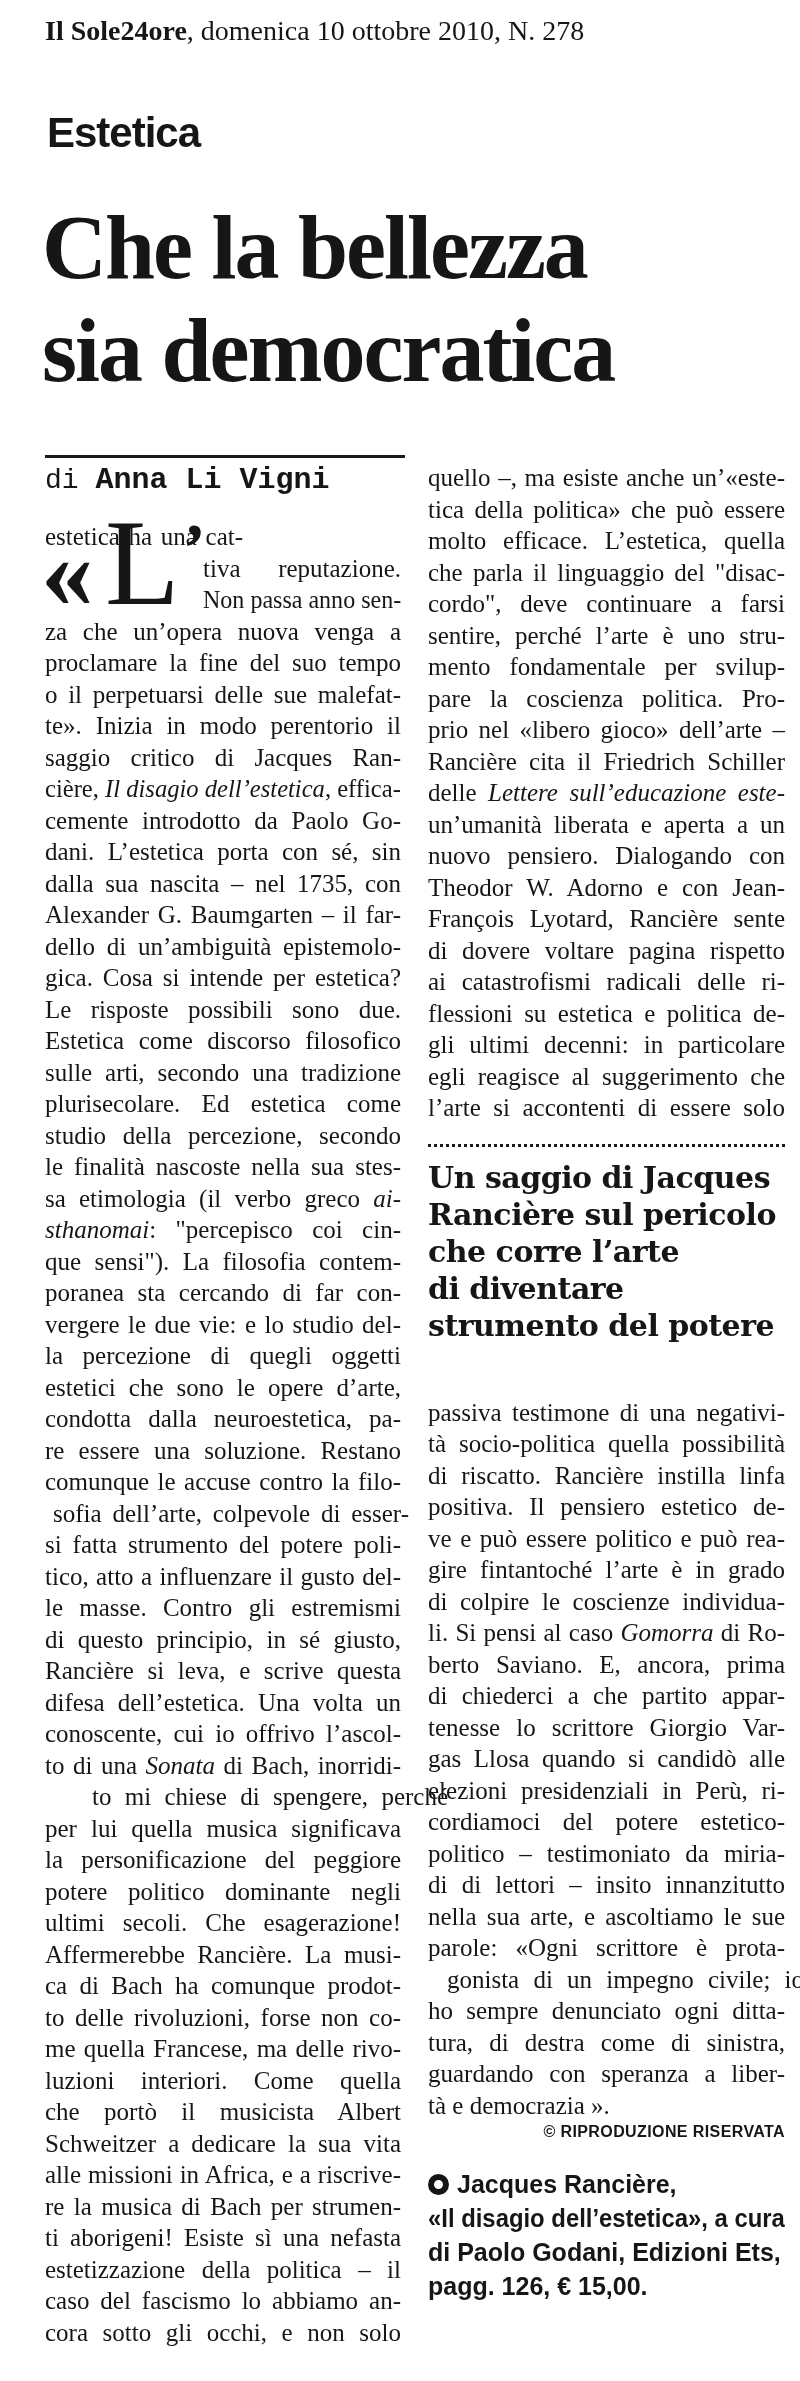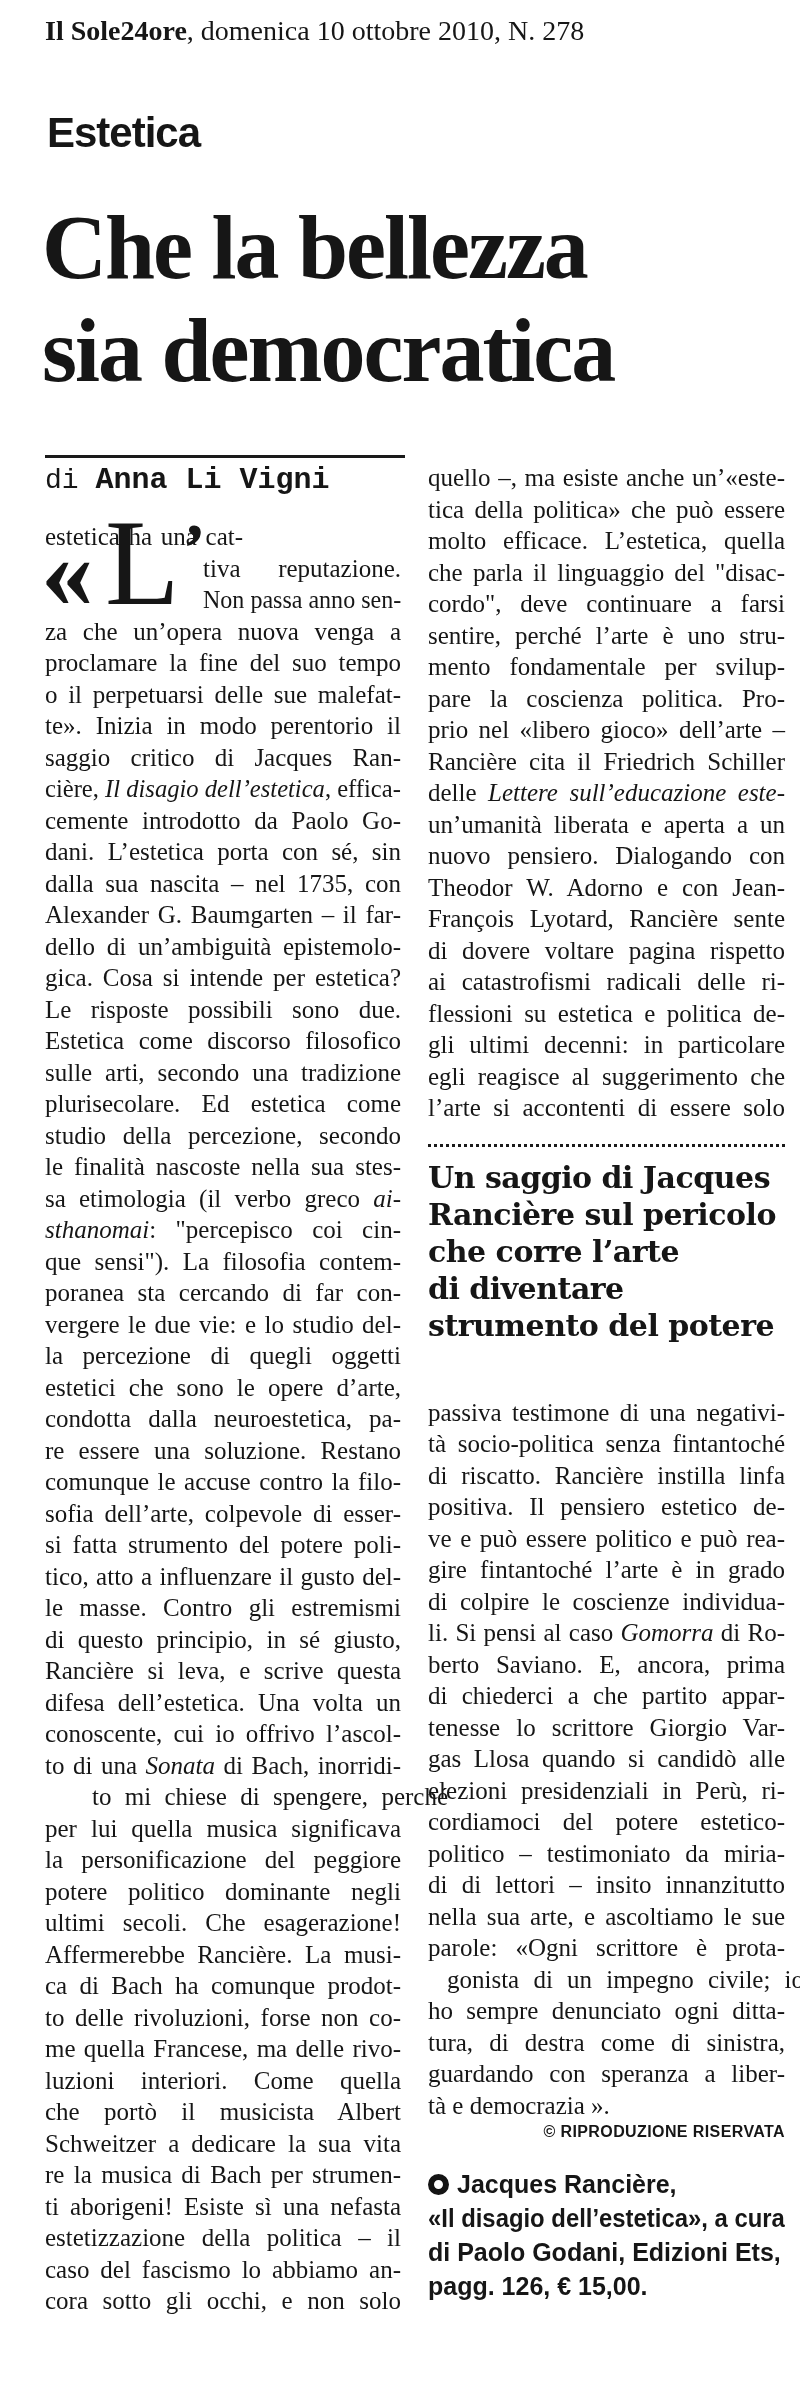--- a/index.html
+++ b/index.html
@@ -108,41 +108,42 @@
       <div class="tline fit" style="width: 356px;">sa etimologia (il verbo greco <em>ai-</em></div>
       <div class="tline fit" style="width: 356px;"><em>sthanomai</em>: "percepisco coi cin-</div>
       <div class="tline fit" style="width: 356px;">que sensi"). La filosofia contem-</div>
       <div class="tline fit" style="width: 356px;">poranea sta cercando di far con-</div>
       <div class="tline fit" style="width: 356px;">vergere le due vie: e lo studio del-</div>
       <div class="tline fit" style="width: 356px;">la percezione di quegli oggetti</div>
       <div class="tline fit" style="width: 356px;">estetici che sono le opere d’arte,</div>
       <div class="tline fit" style="width: 356px;">condotta dalla neuroestetica, pa-</div>
       <div class="tline fit" style="width: 356px;">re essere una soluzione. Restano</div>
       <div class="tline fit" style="width: 356px;">comunque le accuse contro la filo-</div>
-      <div class="tline fit" style="width: 356px;">sofia dell’arte, colpevole di esser-</div>
+      <div class="tline fit" style="width: 356px; margin-left: 8px;">sofia dell’arte, colpevole di esser-</div>
       <div class="tline fit" style="width: 356px;">si fatta strumento del potere poli-</div>
       <div class="tline fit" style="width: 356px;">tico, atto a influenzare il gusto del-</div>
       <div class="tline fit" style="width: 356px;">le masse. Contro gli estremismi</div>
       <div class="tline fit" style="width: 356px;">di questo principio, in sé giusto,</div>
       <div class="tline fit" style="width: 356px;">Rancière si leva, e scrive questa</div>
       <div class="tline fit" style="width: 356px;">difesa dell’estetica. Una volta un</div>
       <div class="tline fit" style="width: 356px;">conoscente, cui io offrivo l’ascol-</div>
       <div class="tline fit" style="width: 356px;">to di una <em>Sonata</em> di Bach, inorridi-</div>
       <div class="tline fit" style="width: 356px; margin-left: 47px;">to mi chiese di spengere, perché</div>
       <div class="tline fit" style="width: 356px;">per lui quella musica significava</div>
       <div class="tline fit" style="width: 356px;">la personificazione del peggiore</div>
       <div class="tline fit" style="width: 356px;">potere politico dominante negli</div>
       <div class="tline fit" style="width: 356px;">ultimi secoli. Che esagerazione!</div>
       <div class="tline fit" style="width: 356px;">Affermerebbe Rancière. La musi-</div>
       <div class="tline fit" style="width: 356px;">ca di Bach ha comunque prodot-</div>
       <div class="tline fit" style="width: 356px;">to delle rivoluzioni, forse non co-</div>
       <div class="tline fit" style="width: 356px;">me quella Francese, ma delle rivo-</div>
       <div class="tline fit" style="width: 356px;">luzioni interiori. Come quella</div>
       <div class="tline fit" style="width: 356px;">che portò il musicista Albert</div>
       <div class="tline fit" style="width: 356px;">Schweitzer a dedicare la sua vita</div>
+      <div class="tline fit" style="width: 356px;">alle missioni in Africa, e a riscrive-</div>
       <div class="tline fit" style="width: 356px;">re la musica di Bach per strumen-</div>
       <div class="tline fit" style="width: 356px;">ti aborigeni! Esiste sì una nefasta</div>
       <div class="tline fit" style="width: 356px;">estetizzazione della politica – il</div>
       <div class="tline fit" style="width: 356px;">caso del fascismo lo abbiamo an-</div>
       <div class="tline fit" style="width: 356px;">cora sotto gli occhi, e non solo</div>
     </div>
 </div>
 
 <div class="abs col-right">
   <div>
@@ -174,21 +175,21 @@
   <div class="pullquote">
       <div class="pq fit" style="width: 357px;">Un saggio di Jacques</div>
       <div class="pq fit" style="width: 357px;">Rancière sul pericolo</div>
       <div class="pq fit" style="width: 357px;">che corre l’arte</div>
       <div class="pq fit" style="width: 357px;">di diventare</div>
       <div class="pq fit" style="width: 357px;">strumento del potere</div>
     </div>
 
   <div class="rc-bottom">
       <div class="tline fit" style="width: 357px;">passiva testimone di una negativi-</div>
-      <div class="tline fit" style="width: 357px;">tà socio-politica senza fintantoché</div>
+      <div class="tline fit" style="width: 357px;">tà socio-politica quella possibilità</div>
       <div class="tline fit" style="width: 357px;">di riscatto. Rancière instilla linfa</div>
       <div class="tline fit" style="width: 357px;">positiva. Il pensiero estetico de-</div>
       <div class="tline fit" style="width: 357px;">ve e può essere politico e può rea-</div>
       <div class="tline fit" style="width: 357px;">gire fintantoché l’arte è in grado</div>
       <div class="tline fit" style="width: 357px;">di colpire le coscienze individua-</div>
       <div class="tline fit" style="width: 357px;">li. Si pensi al caso <em>Gomorra</em> di Ro-</div>
       <div class="tline fit" style="width: 357px;">berto Saviano. E, ancora, prima</div>
       <div class="tline fit" style="width: 357px;">di chiederci a che partito appar-</div>
       <div class="tline fit" style="width: 357px;">tenesse lo scrittore Giorgio Var-</div>
       <div class="tline fit" style="width: 357px;">gas Llosa quando si candidò alle</div>

